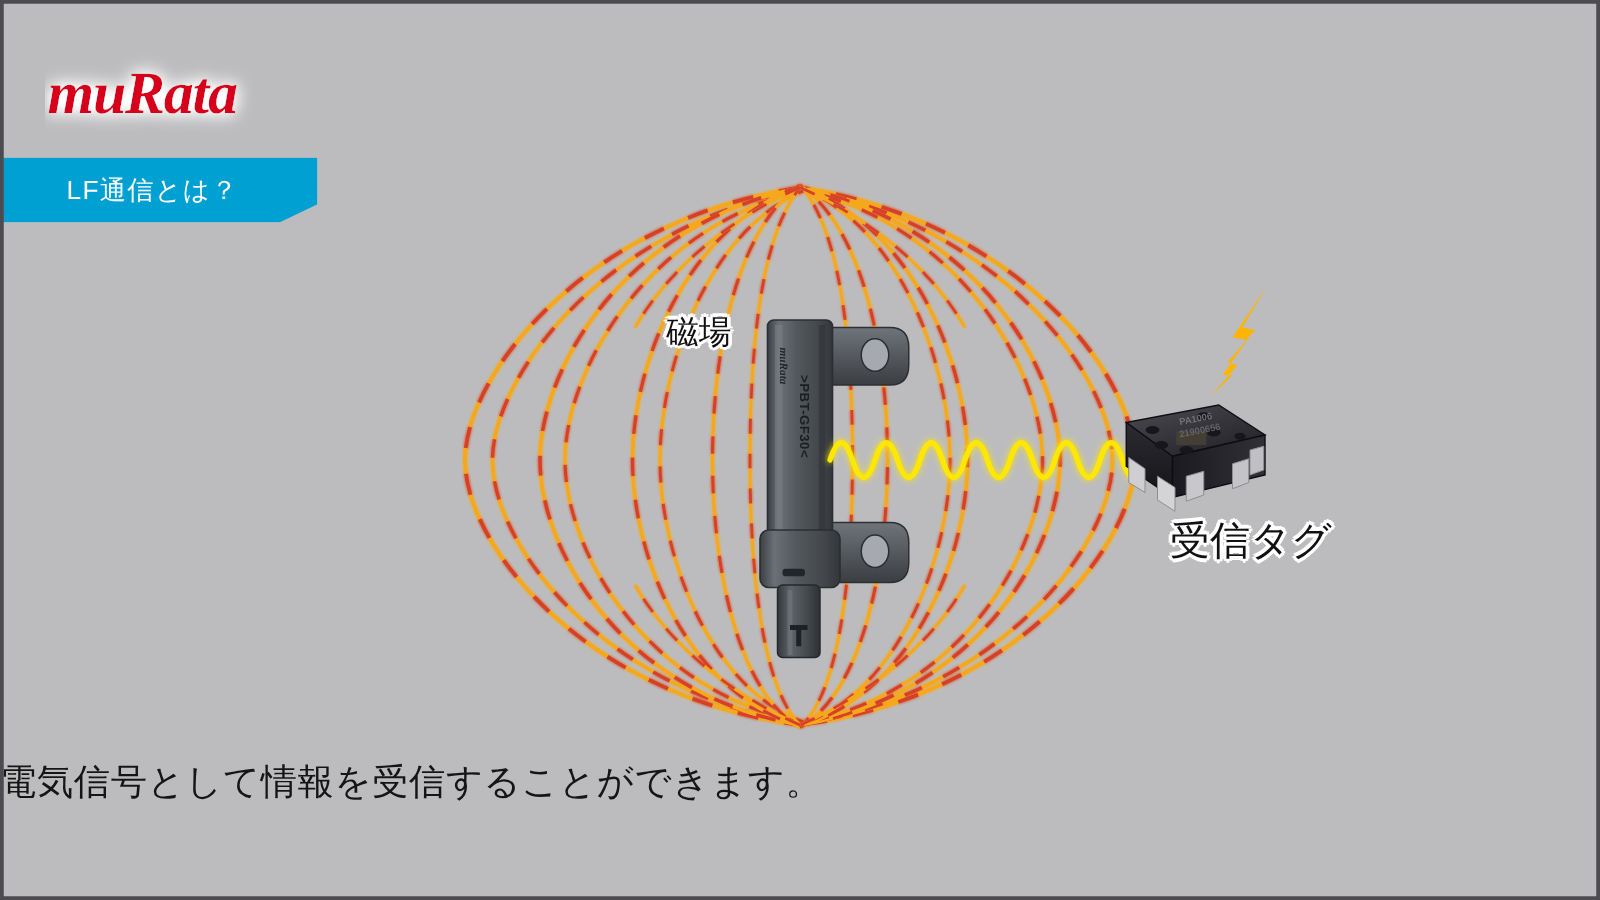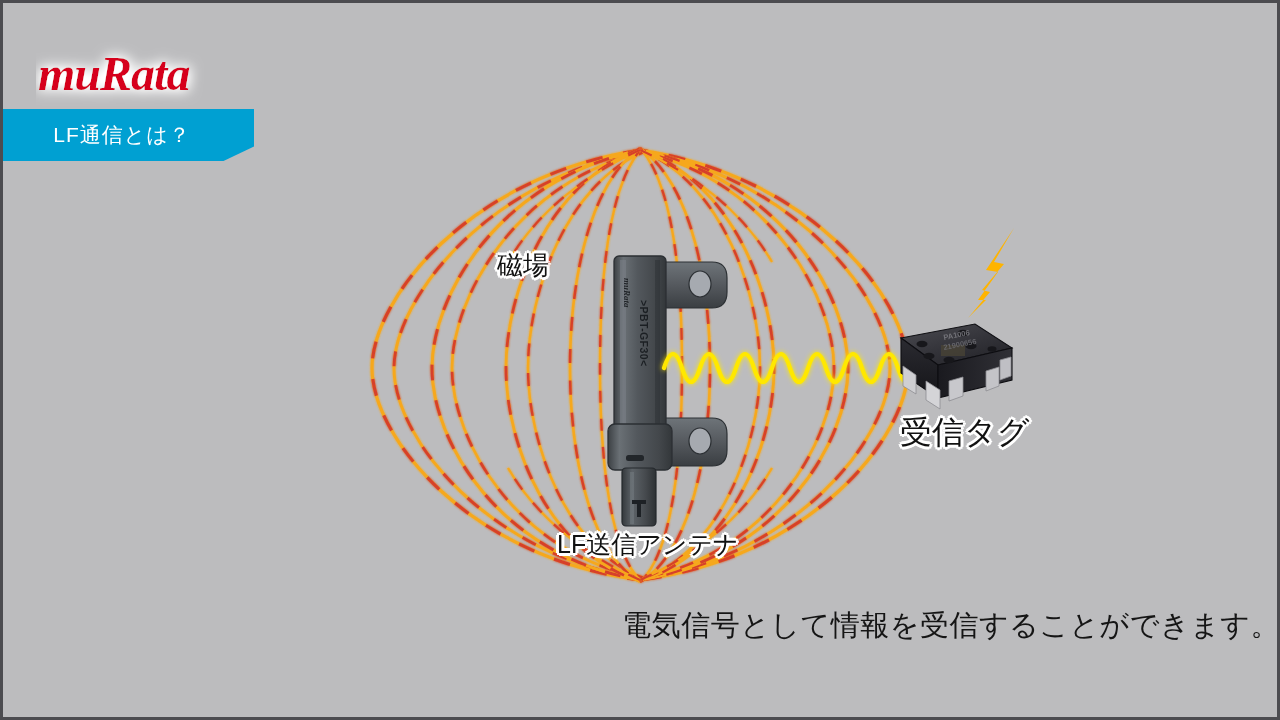--- a/index.html
+++ b/index.html
@@ -45,21 +45,21 @@
     width: 232px;
     height: 66px;
     z-index: 30;
   }
   #logo svg { display: block; }
 
   
   #banner {
     position: absolute;
     left: 0;
-    top: 109px;
+    top: 126px;
     width: 254px;
     height: 52px;
     z-index: 30;
   }
   #banner .shape {
     position: absolute;
     inset: 0;
     background: var(--banner-bg, #00a0d2);
     clip-path: polygon(0 0, 100% 0, 100% 72%, 88% 100%, 0 100%);
   }
@@ -94,32 +94,33 @@
     font-weight: 500;
     white-space: nowrap;
     z-index: 40;
     text-shadow:
       -2px -2px 0 #fff,  2px -2px 0 #fff,
       -2px  2px 0 #fff,  2px  2px 0 #fff,
       -2px  0   0 #fff,  2px  0   0 #fff,
        0   -2px 0 #fff,  0    2px 0 #fff,
       -3px  0   0 #fff,  3px  0   0 #fff,
        0   -3px 0 #fff,  0    3px 0 #fff;
+    margin-left: 36px;
   }
   #label-field      { left: 497px; top: 248px; font-size: 26px; }
   #label-antenna    { left: 557px; top: 528px; font-size: 25px; }
   #label-tag        { left: 900px; top: 411px; font-size: 32px; }
 
   
   #caption {
     position: absolute;
     left: 0;
     top: 606px;
     width: 1280px;
-    text-align: right;
+    text-align: left;
     color: #151515;
     font-size: 29px;
     letter-spacing: 0.5px;
     z-index: 40;
     white-space: nowrap;
   }
 </style>
 </head>
 <body>
 
@@ -297,21 +298,20 @@
 
       <g>
         <path d="M 1014 228 L 986 270 L 998 272 L 978 300 L 986 300 L 968 318
                  L 990 292 L 982 290 L 1004 264 L 994 262 Z" fill="#ffb400"></path>
       </g>
     </svg>
   </div>
 
   <div class="outlined" id="label-field">磁場</div>
 
-  <div class="outlined" id="label-antenna">LF送信アンテナ</div>
 
   <div class="outlined" id="label-tag">受信タグ</div>
 
   <div id="logo">
     <svg width="232" height="66" viewBox="0 0 232 66" xmlns="http://www.w3.org/2000/svg">
       <defs>
         <filter id="logoGlow" x="-22%" y="-45%" width="144%" height="190%">
           <feGaussianBlur stdDeviation="7" result="g"></feGaussianBlur>
           <feComponentTransfer in="g" result="gw">
             <feFuncA type="linear" slope="2.2"></feFuncA>

